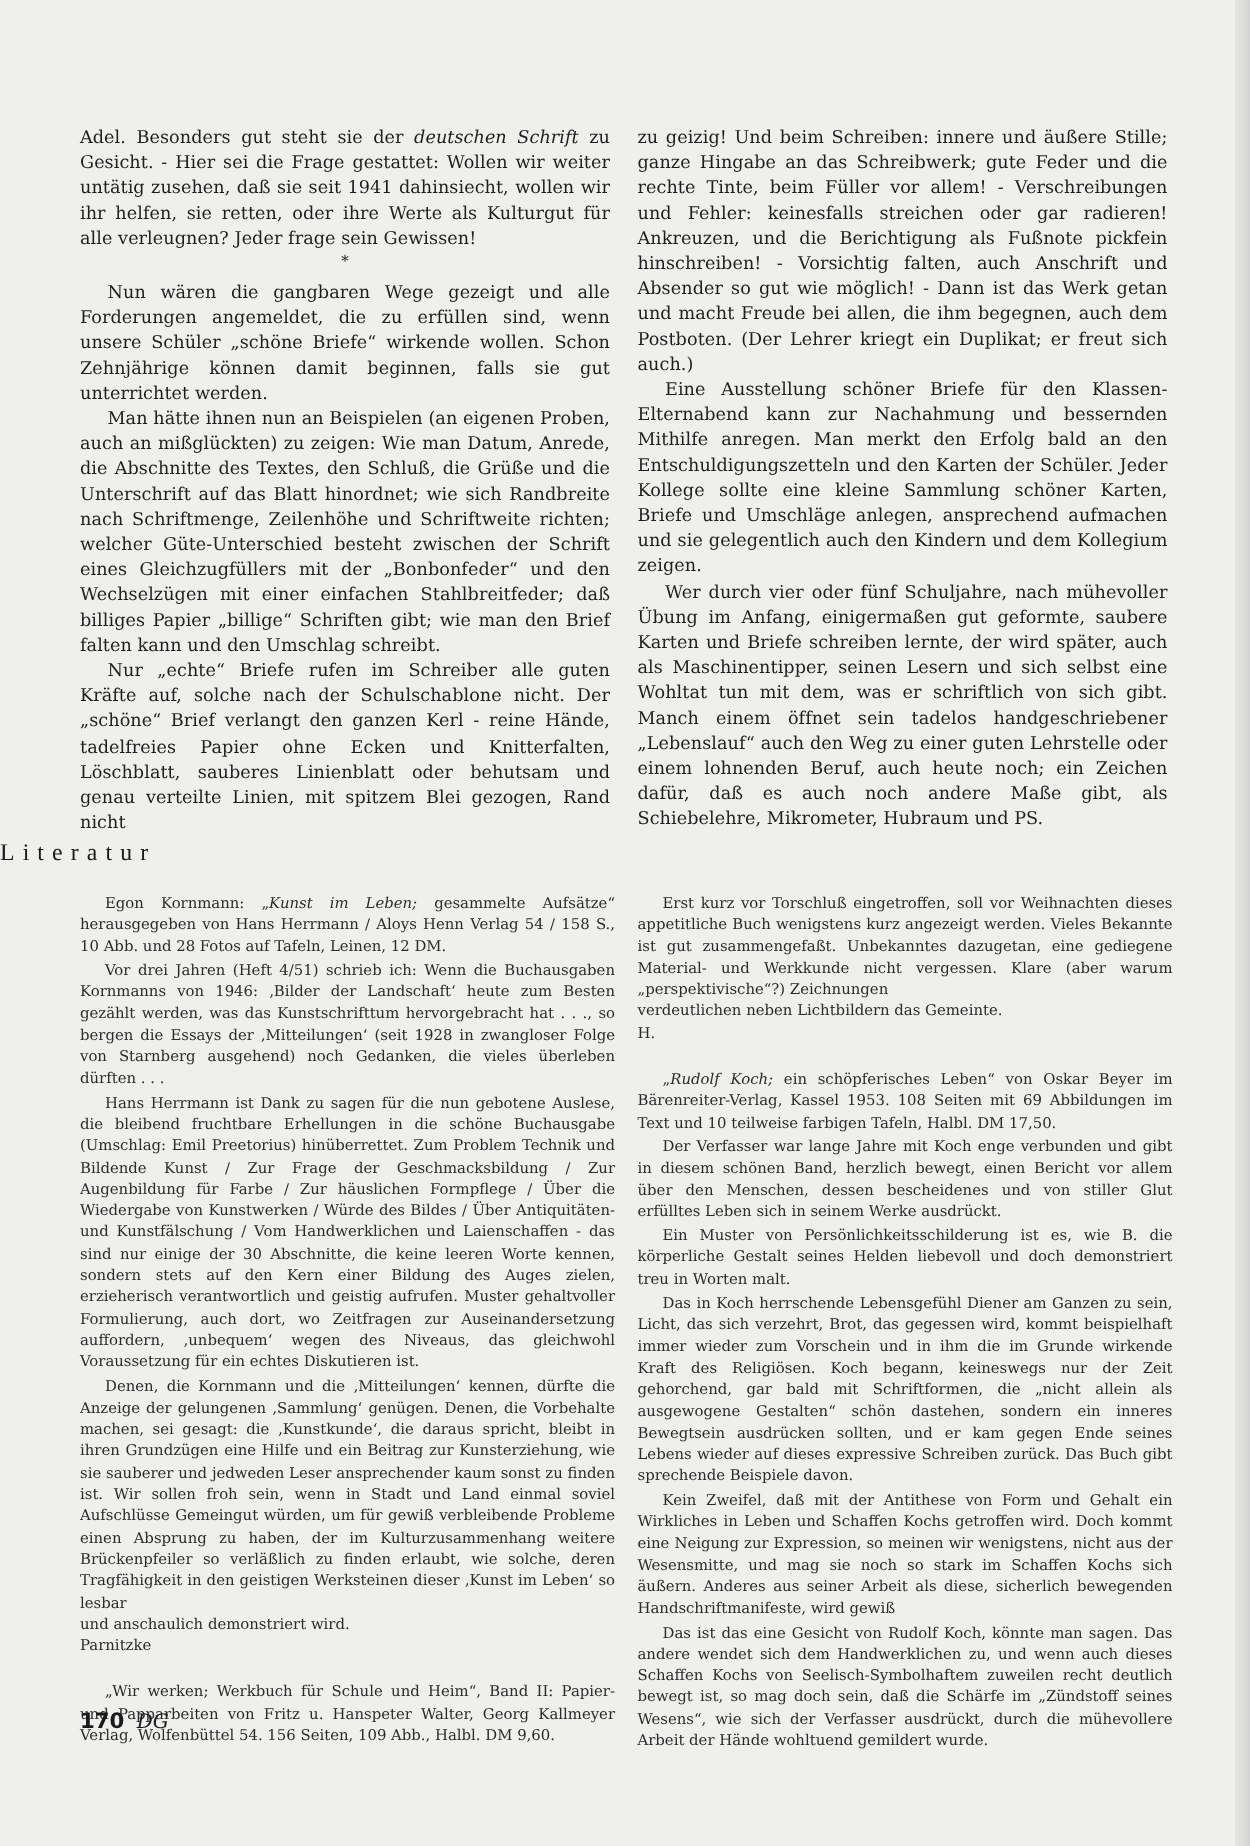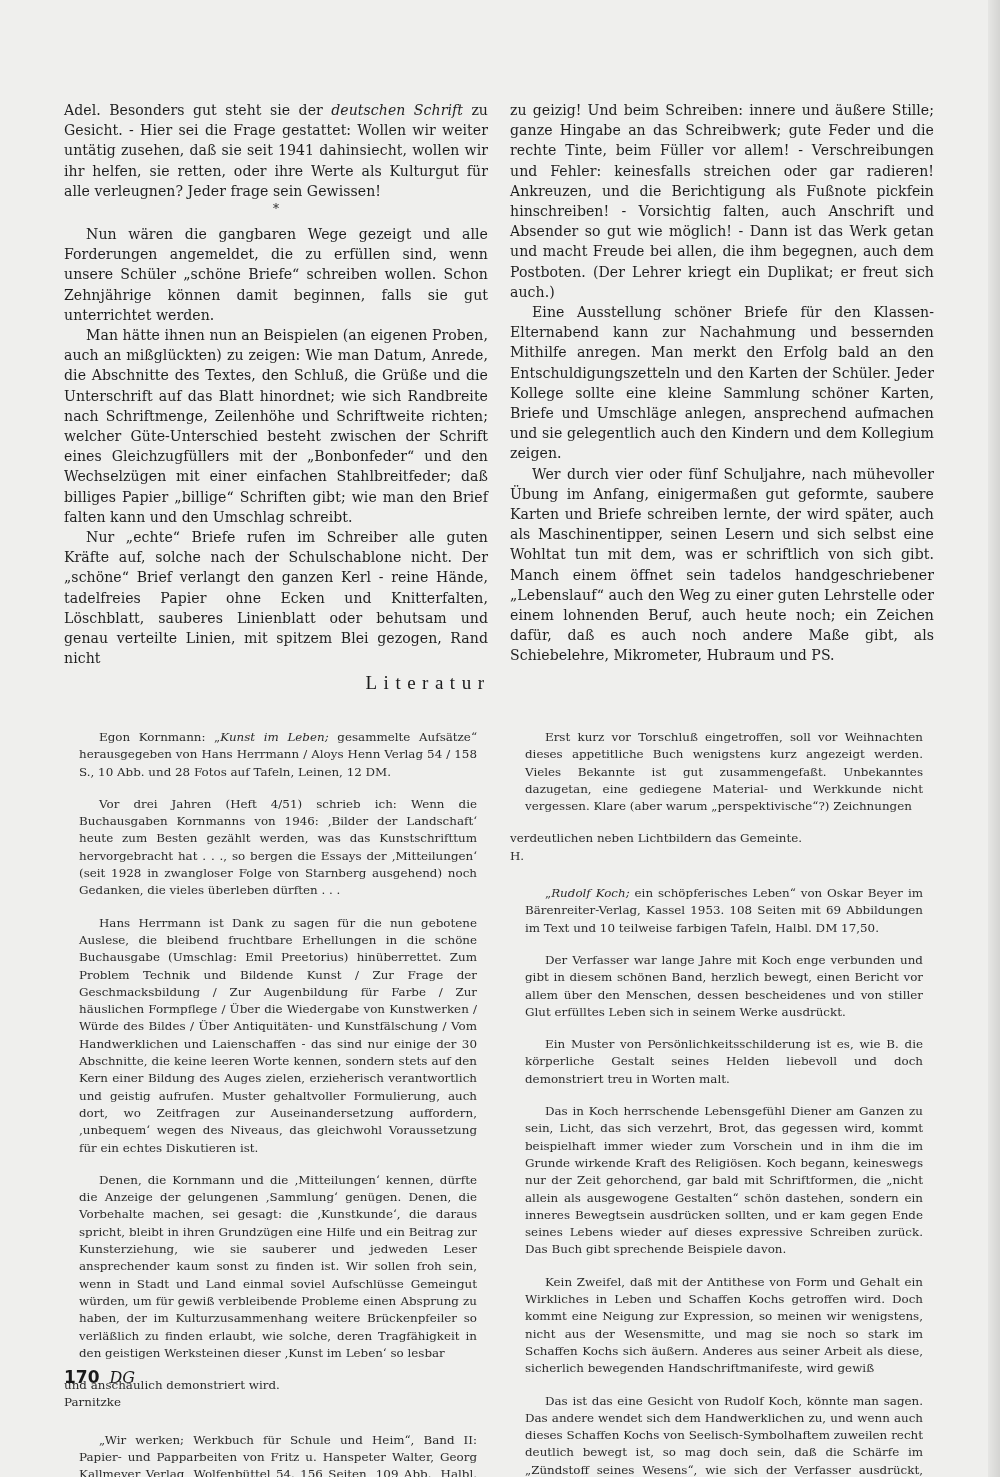--- a/index.html
+++ b/index.html
@@ -31,34 +31,34 @@
   .upper p { margin: 0; text-indent: 0; }
   .upper p.ind { text-indent: 22px; }
   .upper p.gap { margin-top: 7px; }
   .star { text-align: center; margin: -3px 0 0 0; line-height: 16px; font-size: 12px; }
   #col-a { left: 64px; top: 88px; }
   #col-b { left: 510px; top: 88px; }
 
   .heading {
     position: absolute;
     left: 0; width: 856px; top: 672px;
-    text-align: center;
+    text-align: left;
     font-family: "Liberation Serif", serif;
     font-size: 19px;
     letter-spacing: 6.5px;
     color: #1a1a1a;
   }
 
   .lower {
     font-size: 11.9px;
     line-height: 17.3px;
     font-family: "DejaVu Serif", serif;
     color: #2a2a2a;
   }
-  .lower p { margin: 15px; text-indent: 20px; }
+  .lower p { margin: 0; text-indent: 20px; }
   .lower p.gap-l { margin-top: 20px; }
   .lower p.gap-s { margin-top: 2px; }
   #col-c { left: 64px; top: 714px; width: 428px; }
   #col-d { left: 510px; top: 714px; width: 428px; }
   .last-line-sign { display: flex; justify-content: space-between; flex-direction: column; }
 
   .folio {
     position: absolute; left: 64px; top: 1367px;
     font-family: "DejaVu Sans", sans-serif;
     font-size: 17px; font-weight: bold; color: #1a1a1a;
@@ -70,21 +70,21 @@
   em { font-style: italic; }
 </style>
 </head>
 <body>
 
 <div class="page-edge"></div>
 
 <div class="col upper" id="col-a">
   <p><span>Adel. Besonders gut steht sie der </span><em>deutschen Schrift</em><span> zu Gesicht. - Hier sei die Frage gestattet: Wollen wir weiter untätig zusehen, daß sie seit 1941 dahinsiecht, wollen wir ihr helfen, sie retten, oder ihre Werte als Kulturgut für alle verleugnen? Jeder frage sein Gewissen!</span></p>
   <p class="star">*</p>
-  <p class="ind gap">Nun wären die gangbaren Wege gezeigt und alle Forderungen angemeldet, die zu erfüllen sind, wenn unsere Schüler „schöne Briefe“ schreiben wollen. Schon Zehnjährige können damit beginnen, falls sie gut unterrichtet werden.</p>
+  <p class="ind gap">Nun wären die gangbaren Wege gezeigt und alle Forderungen angemeldet, die zu erfüllen sind, wenn unsere Schüler „schöne Briefe“ wirkende wollen. Schon Zehnjährige können damit beginnen, falls sie gut unterrichtet werden.</p>
   <p class="ind">Man hätte ihnen nun an Beispielen (an eigenen Proben, auch an mißglückten) zu zeigen: Wie man Datum, Anrede, die Abschnitte des Textes, den Schluß, die Grüße und die Unterschrift auf das Blatt hinordnet; wie sich Randbreite nach Schriftmenge, Zeilenhöhe und Schriftweite richten; welcher Güte-Unterschied besteht zwischen der Schrift eines Gleichzugfüllers mit der „Bonbonfeder“ und den Wechselzügen mit einer einfachen Stahlbreitfeder; daß billiges Papier „billige“ Schriften gibt; wie man den Brief falten kann und den Umschlag schreibt.</p>
   <p class="ind">Nur „echte“ Briefe rufen im Schreiber alle guten Kräfte auf, solche nach der Schulschablone nicht. Der „schöne“ Brief verlangt den ganzen Kerl - reine Hände, tadelfreies Papier ohne Ecken und Knitterfalten, Löschblatt, sauberes Linienblatt oder behutsam und genau verteilte Linien, mit spitzem Blei gezogen, Rand nicht</p>
 </div>
 
 <div class="col upper" id="col-b">
   <p>zu geizig! Und beim Schreiben: innere und äußere Stille; ganze Hingabe an das Schreibwerk; gute Feder und die rechte Tinte, beim Füller vor allem! - Verschreibungen und Fehler: keinesfalls streichen oder gar radieren! Ankreuzen, und die Berichtigung als Fußnote pickfein hinschreiben! - Vorsichtig falten, auch Anschrift und Absender so gut wie möglich! - Dann ist das Werk getan und macht Freude bei allen, die ihm begegnen, auch dem Postboten. (Der Lehrer kriegt ein Duplikat; er freut sich auch.)</p>
   <p class="ind">Eine Ausstellung schöner Briefe für den Klassen-Elternabend kann zur Nachahmung und bessernden Mithilfe anregen. Man merkt den Erfolg bald an den Entschuldigungszetteln und den Karten der Schüler. Jeder Kollege sollte eine kleine Sammlung schöner Karten, Briefe und Umschläge anlegen, ansprechend aufmachen und sie gelegentlich auch den Kindern und dem Kollegium zeigen.</p>
   <p class="ind">Wer durch vier oder fünf Schuljahre, nach mühevoller Übung im Anfang, einigermaßen gut geformte, saubere Karten und Briefe schreiben lernte, der wird später, auch als Maschinentipper, seinen Lesern und sich selbst eine Wohltat tun mit dem, was er schriftlich von sich gibt. Manch einem öffnet sein tadelos handgeschriebener „Lebenslauf“ auch den Weg zu einer guten Lehrstelle oder einem lohnenden Beruf, auch heute noch; ein Zeichen dafür, daß es auch noch andere Maße gibt, als Schiebelehre, Mikrometer, Hubraum und PS.</p>
 </div>
 

